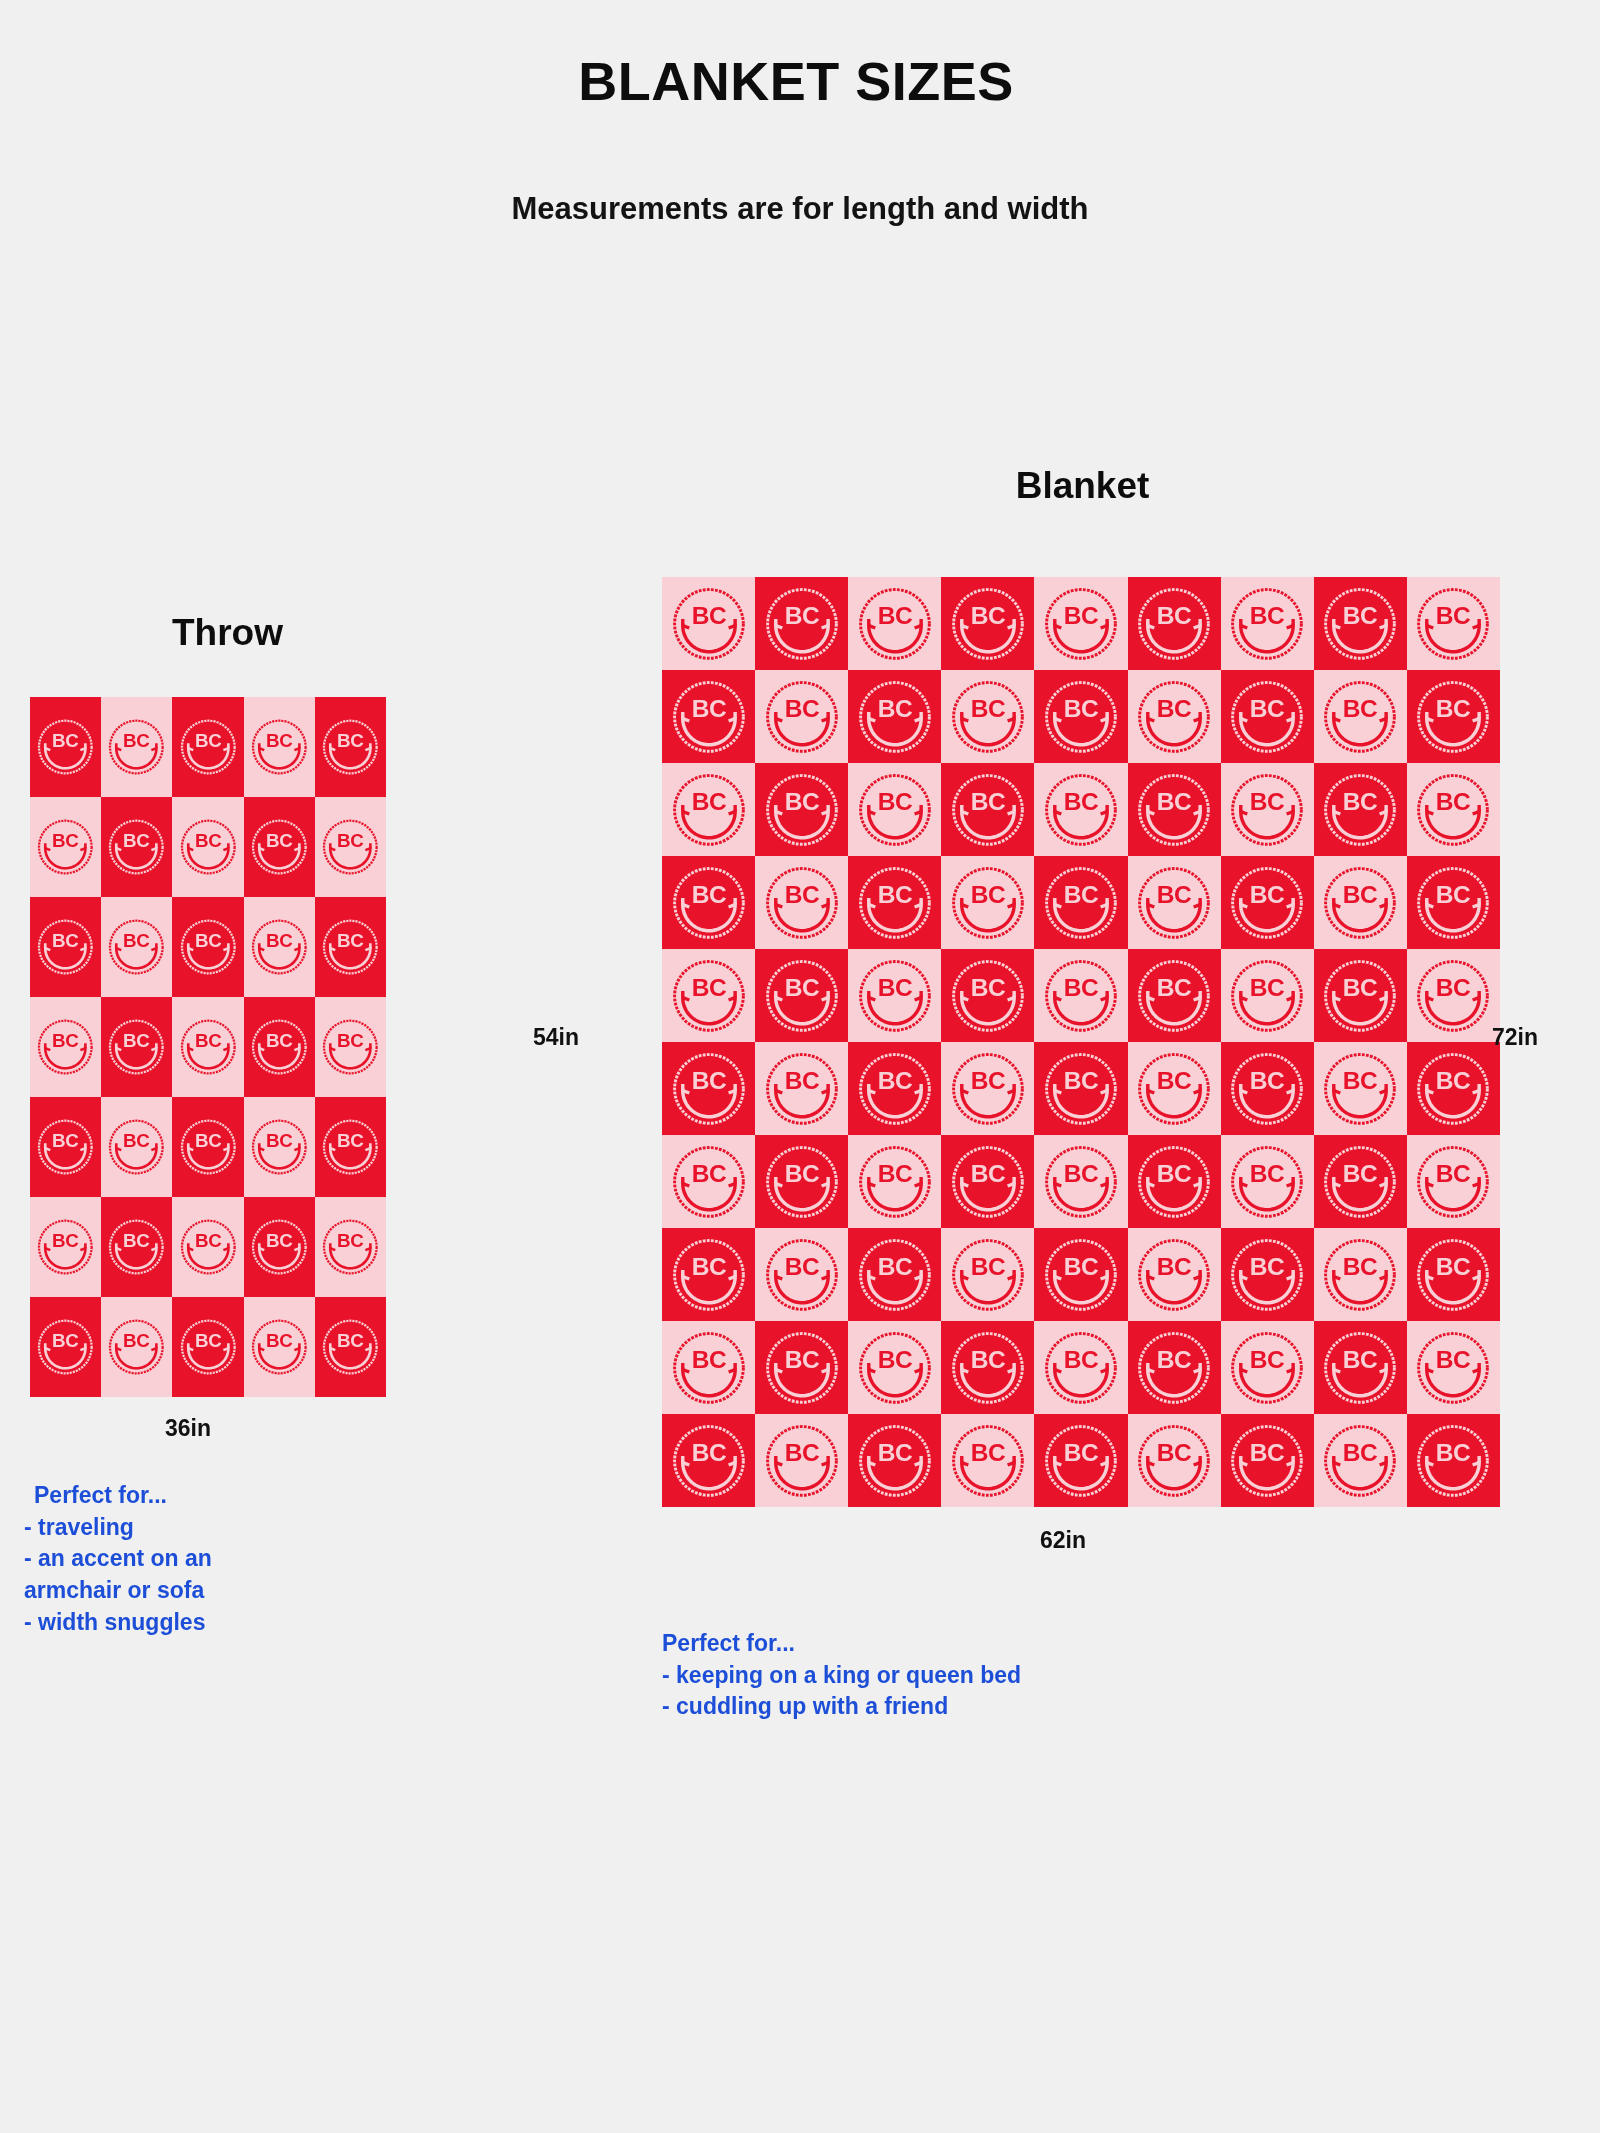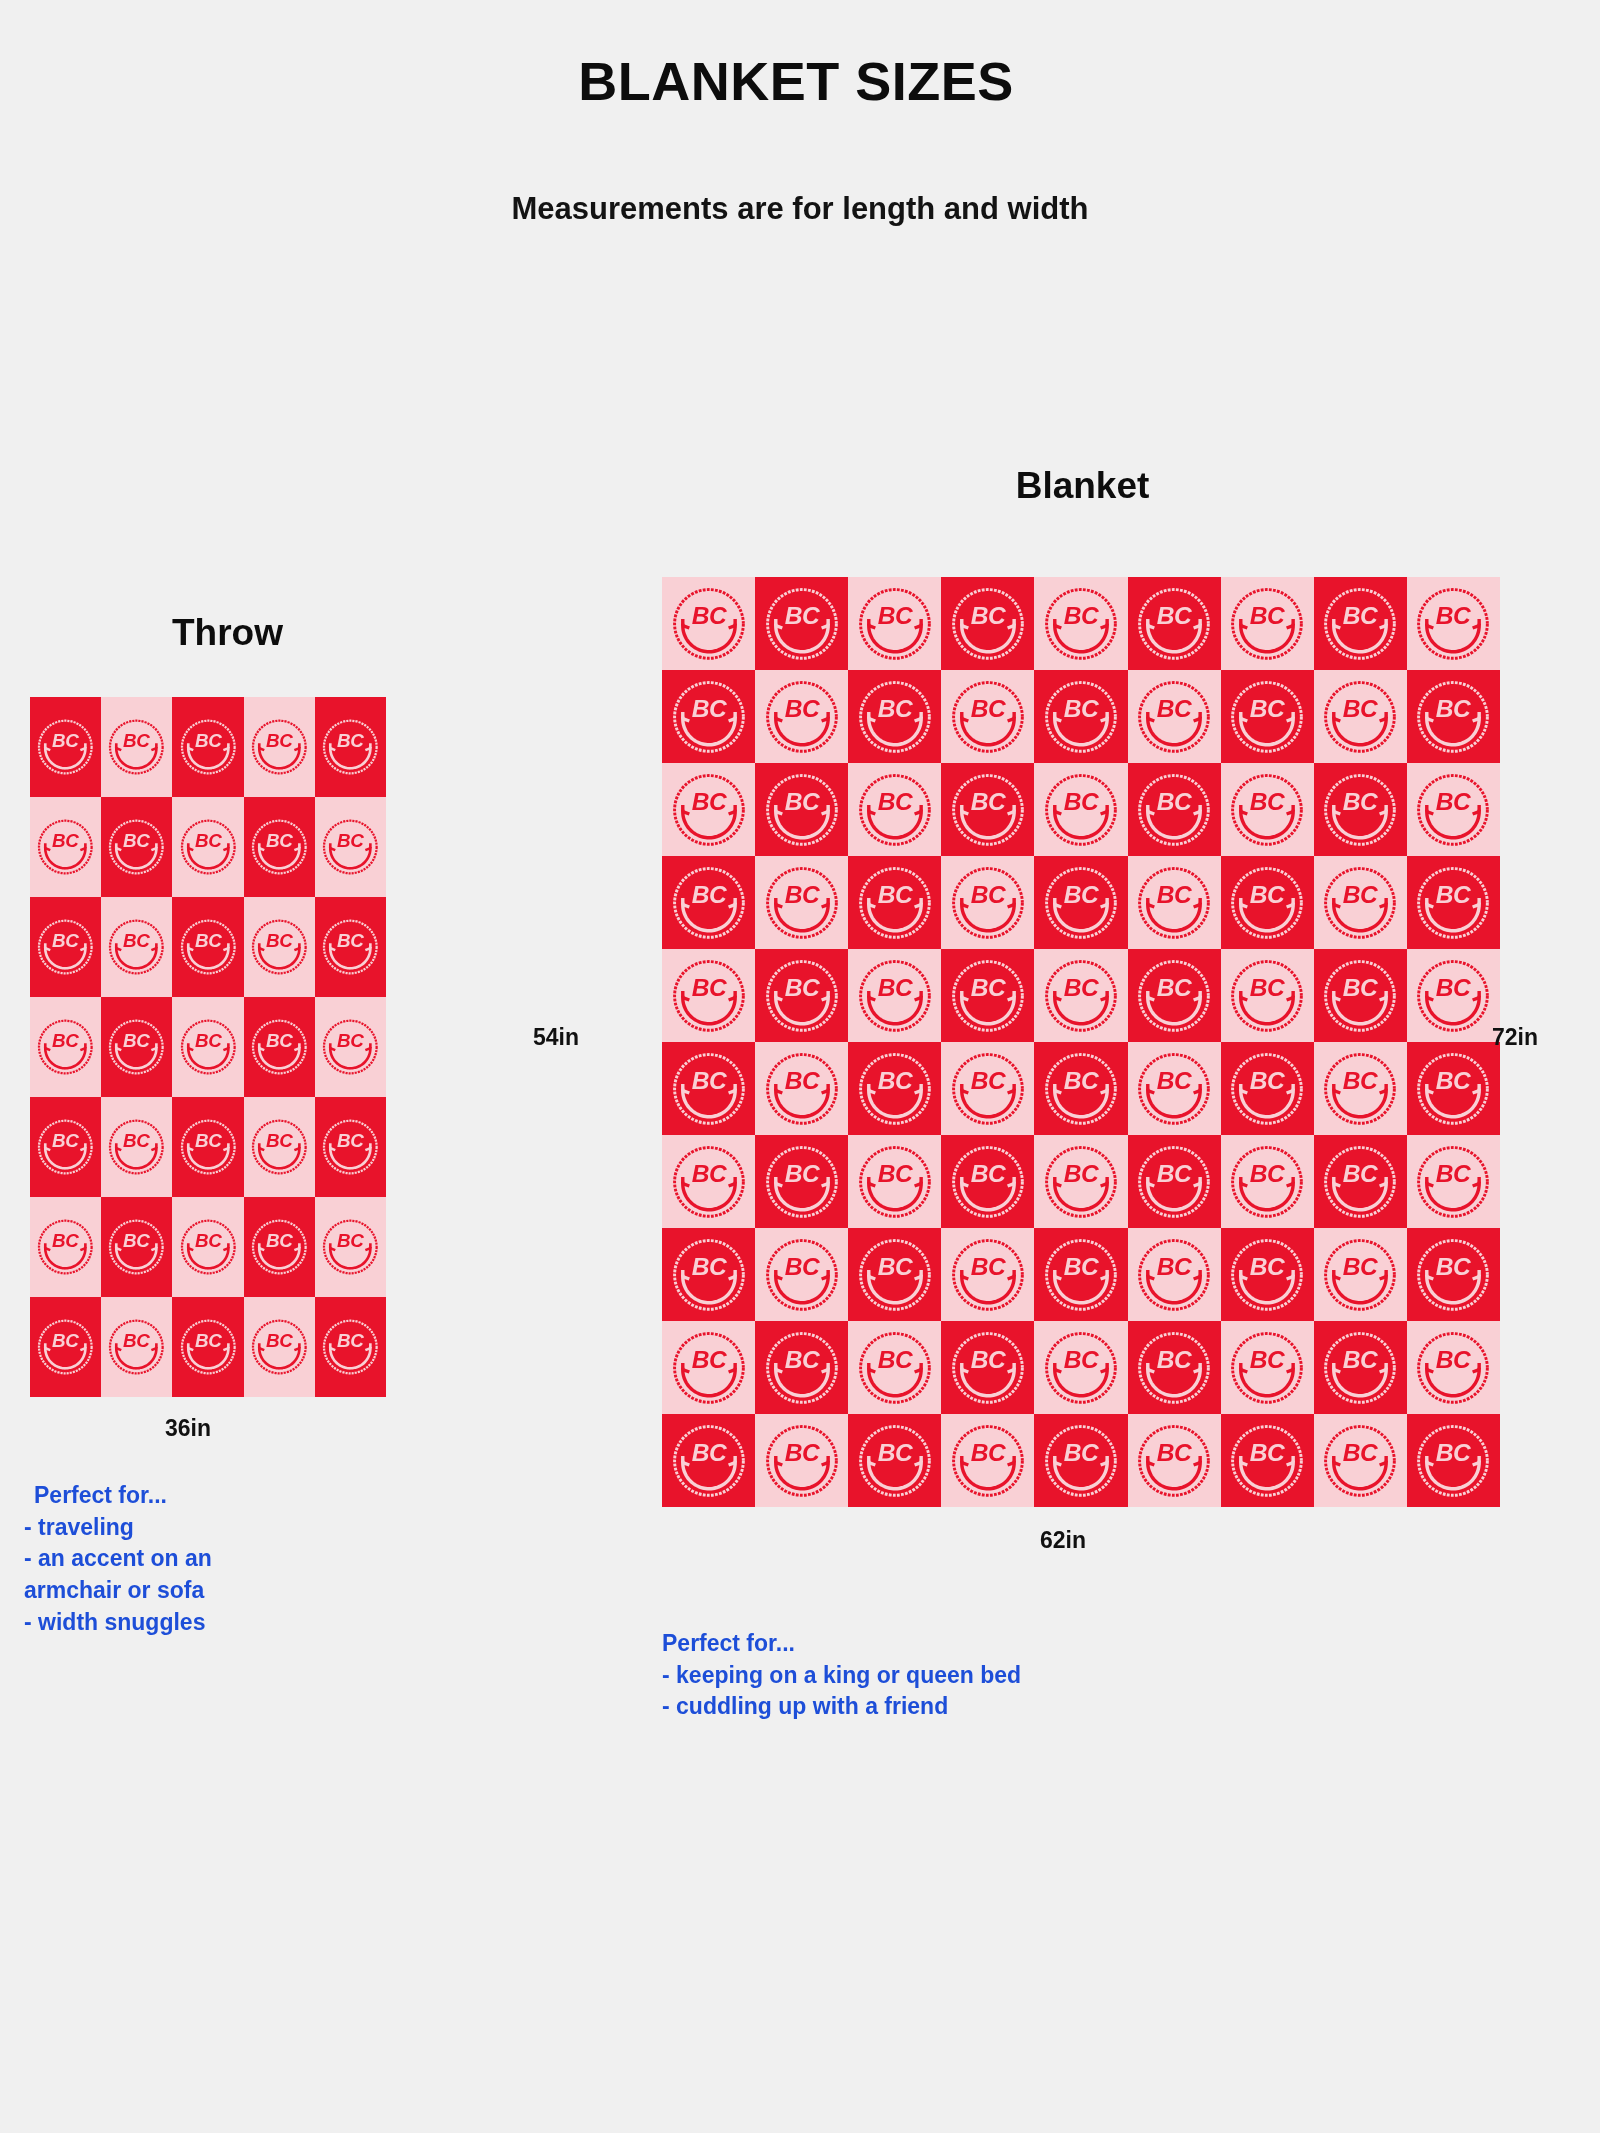--- a/index.html
+++ b/index.html
@@ -64,21 +64,20 @@
   #throw-width-label  { left: 165px; top: 1415px; }
   #throw-height-label { left: 533px; top: 1024px; }
   #blanket-width-label  { left: 1040px; top: 1527px; }
   #blanket-height-label { left: 1492px; top: 1024px; }
 
   .blanket {
     position: absolute;
     display: grid;
     background: #b91c1c;
     overflow: hidden;
-    font-style: italic;
   }
   #throw-blanket {
     left: 30px;
     top: 697px;
     width: 356px;
     height: 700px;
   }
   #big-blanket {
     left: 662px;
     top: 577px;

